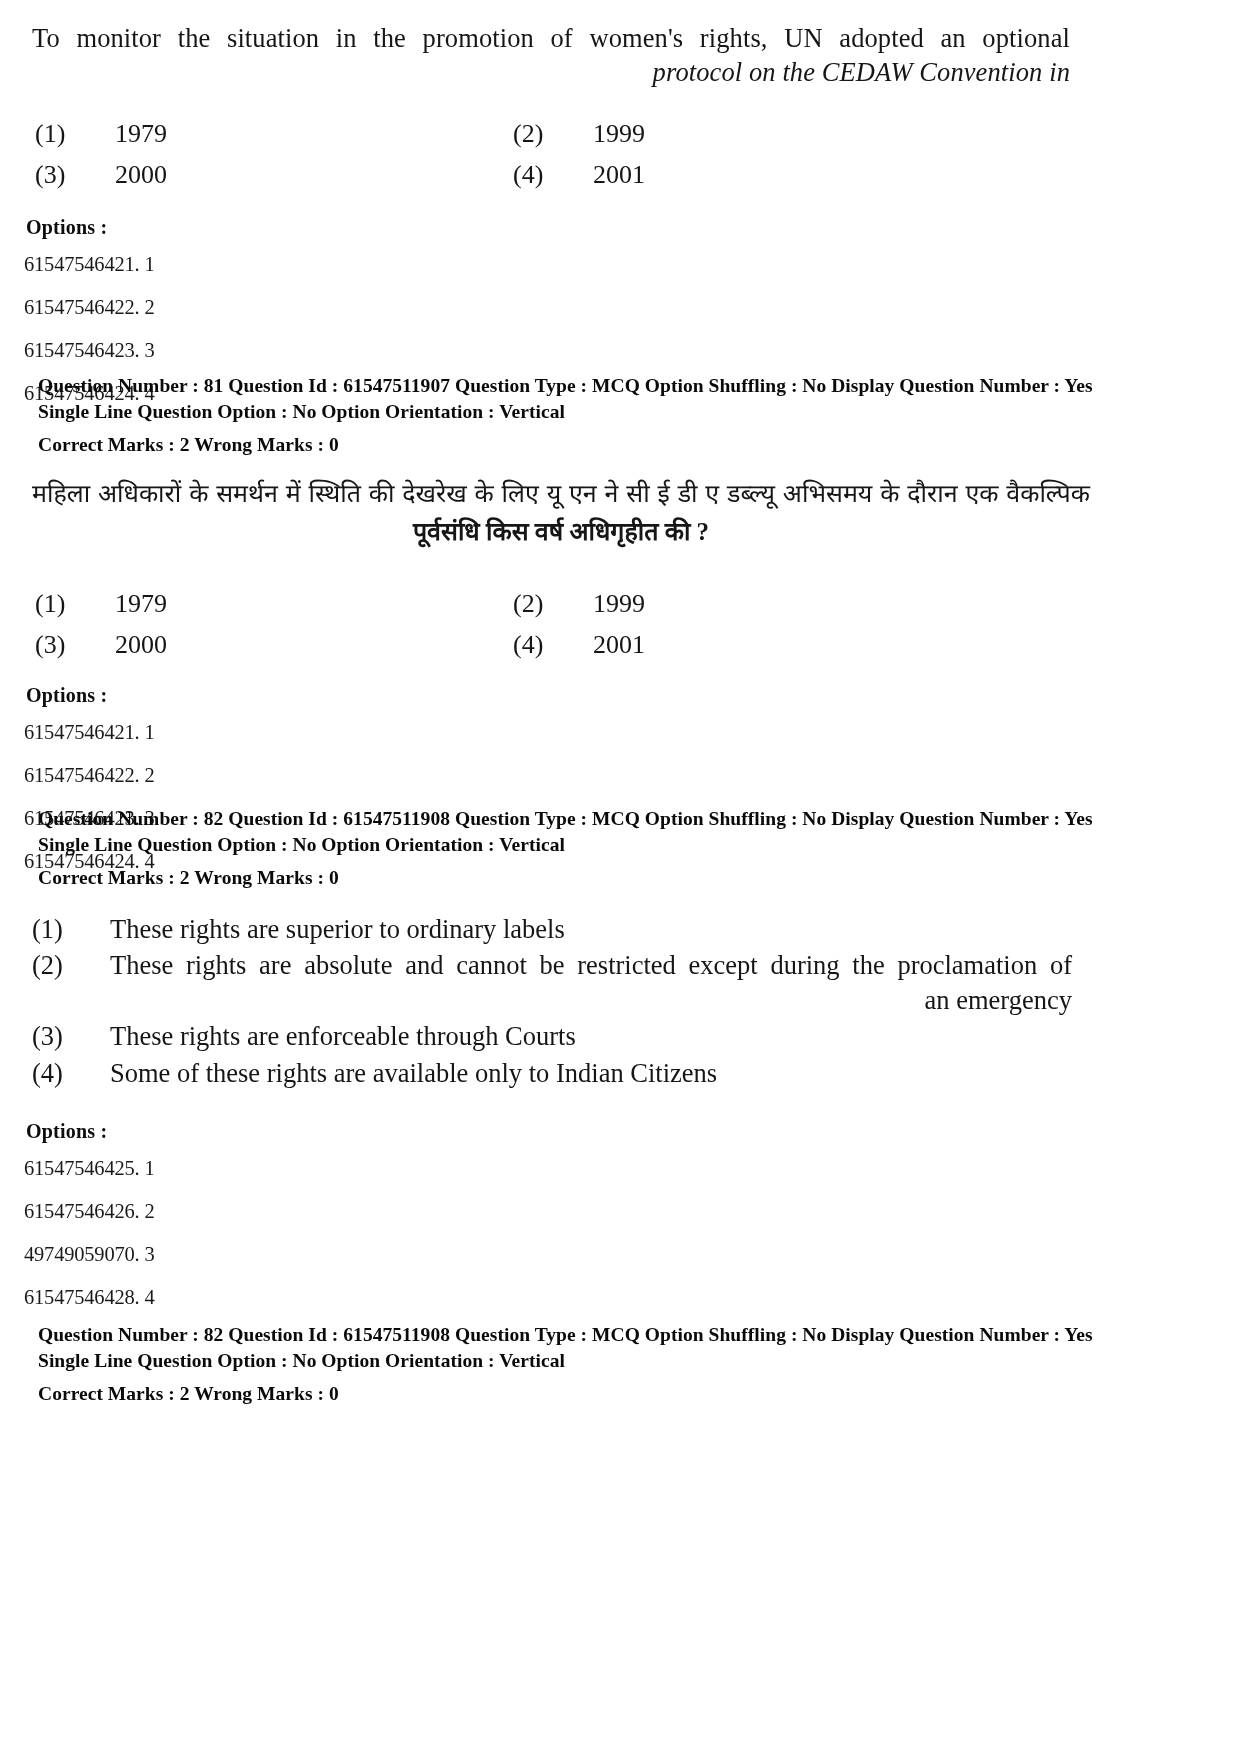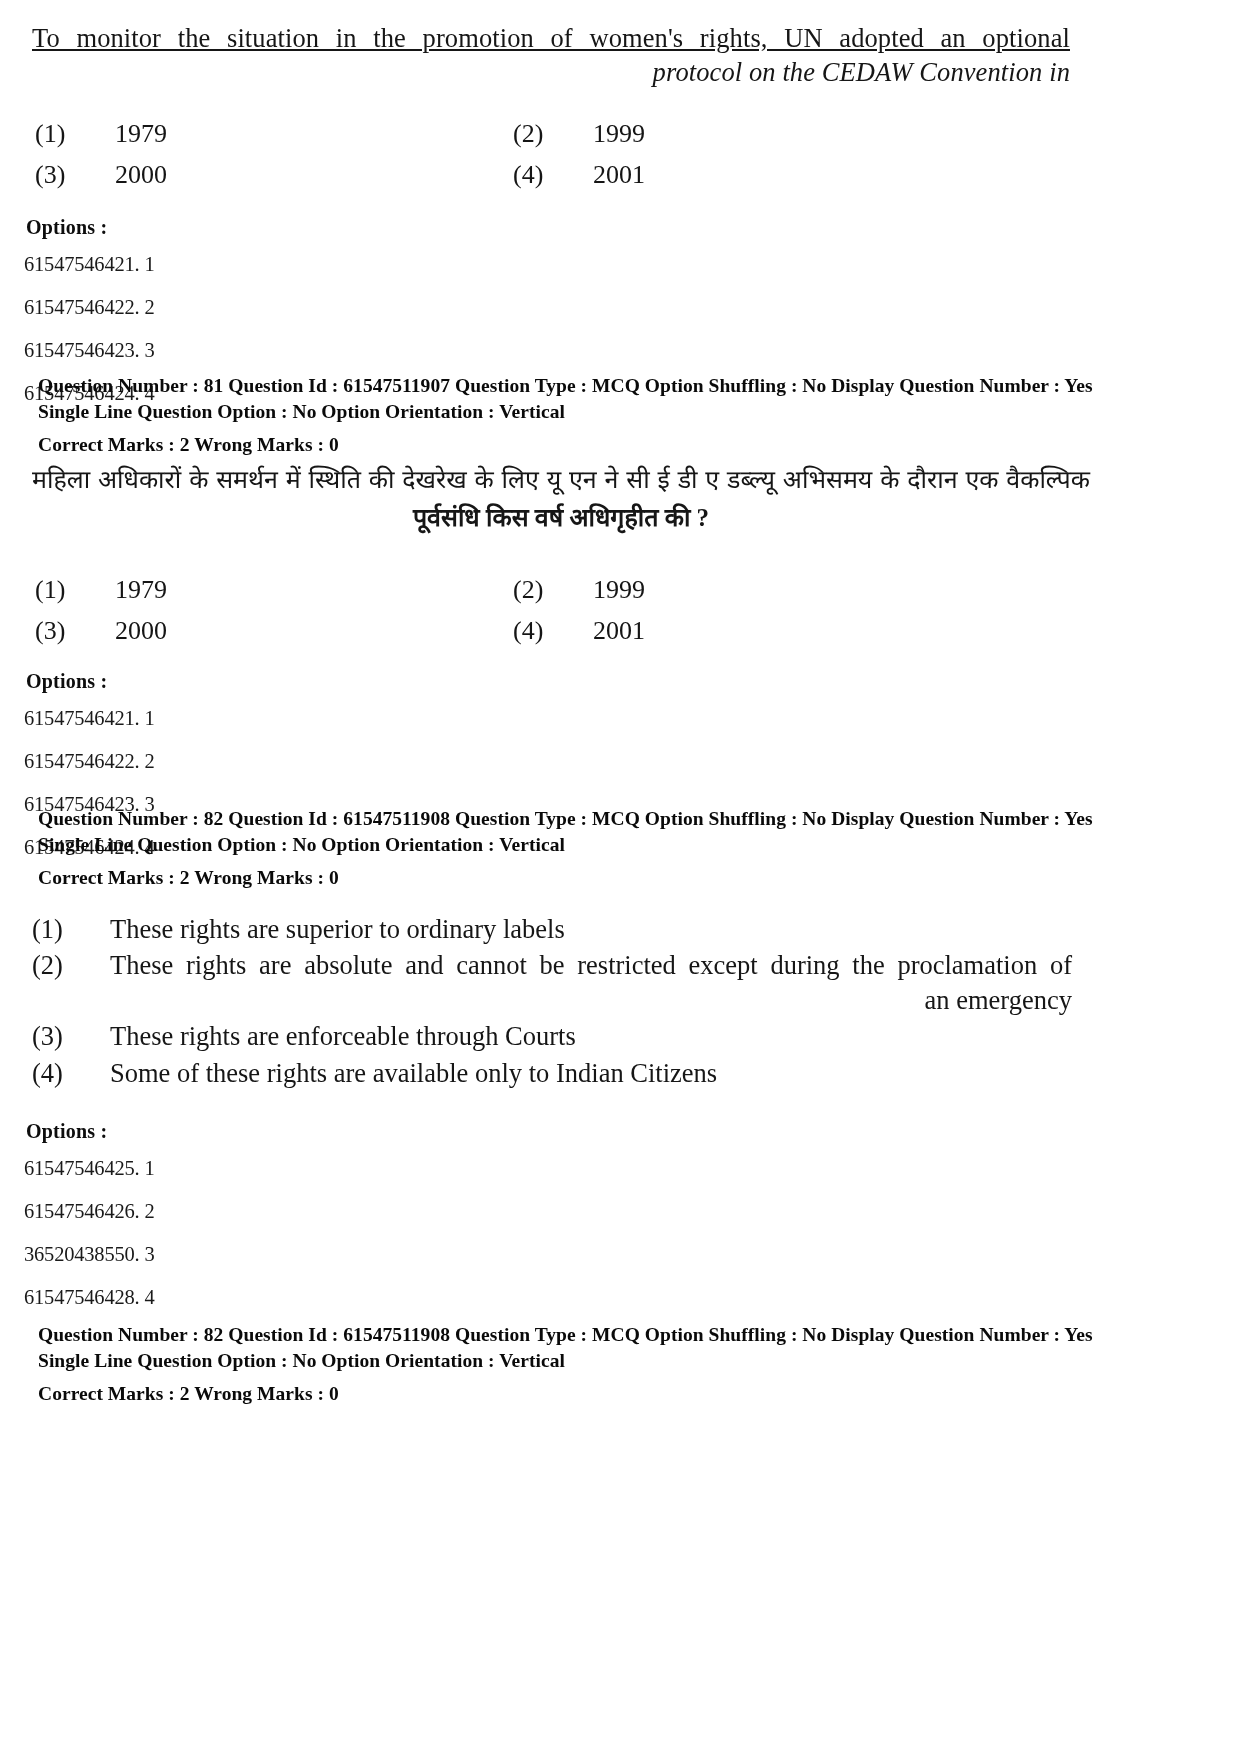--- a/index.html
+++ b/index.html
@@ -38,21 +38,20 @@
     text-align: justify;
     text-justify: inter-word;
     margin: 0;
     padding: 0 170px 0 32px;
     letter-spacing: 0.1px;
   }
   .stem .line1 {
     display: block;
     text-align: justify;
     text-align-last: justify;
-    text-decoration: underline;
   }
   .stem .line2 {
     display: block;
     text-align: right;
     font-style: italic;
   }
 
   
   .choices-grid {
     display: grid;
@@ -181,21 +180,21 @@
   </div>
 
   <div class="qblock" style="top:373px;">
     <div class="meta">Question Number : 81  Question Id : 61547511907  Question Type : MCQ  Option Shuffling : No  Display Question Number : Yes</div>
     <div class="meta">Single Line Question Option : No  Option Orientation : Vertical</div>
     <div class="meta" style="margin-top:8px;">Correct Marks : 2  Wrong Marks : 0</div>
   </div>
 
   <div class="qblock" style="top:443px;">
 
-    <p class="stem-hi" style="margin-top:18px;">
+    <p class="stem-hi" style="margin-top:32px;">
       <span class="line1">महिला अधिकारों के समर्थन में स्थिति की देखरेख के लिए यू एन ने सी ई डी ए डब्ल्यू अभिसमय के दौरान एक वैकल्पिक</span>
       <span class="line2">पूर्वसंधि किस वर्ष अधिगृहीत की ?</span>
     </p>
 
     <div class="choices-grid" style="margin-top:38px;">
       <span class="num">(1)</span>
       <span class="val">1979</span>
       <span class="num">(2)</span>
       <span class="val">1999</span>
       <span class="num">(3)</span>
@@ -245,21 +244,21 @@
       <div class="row">
         <span class="num">(4)</span>
         <span class="txt">Some of these rights are available only to Indian Citizens</span>
       </div>
     </div>
 
     <div style="margin-top:30px;">
       <div class="options-label">Options :</div>
       <div class="option-id">61547546425. 1</div>
       <div class="option-id">61547546426. 2</div>
-      <div class="option-id">36520438550. 3</div>
+      <div class="option-id">49749059070. 3</div>
       <div class="option-id">61547546428. 4</div>
     </div>
   </div>
 
   <div class="qblock" style="top:1322px;">
     <div class="meta">Question Number : 82  Question Id : 61547511908  Question Type : MCQ  Option Shuffling : No  Display Question Number : Yes</div>
     <div class="meta">Single Line Question Option : No  Option Orientation : Vertical</div>
     <div class="meta" style="margin-top:8px;">Correct Marks : 2  Wrong Marks : 0</div>
   </div>
 

